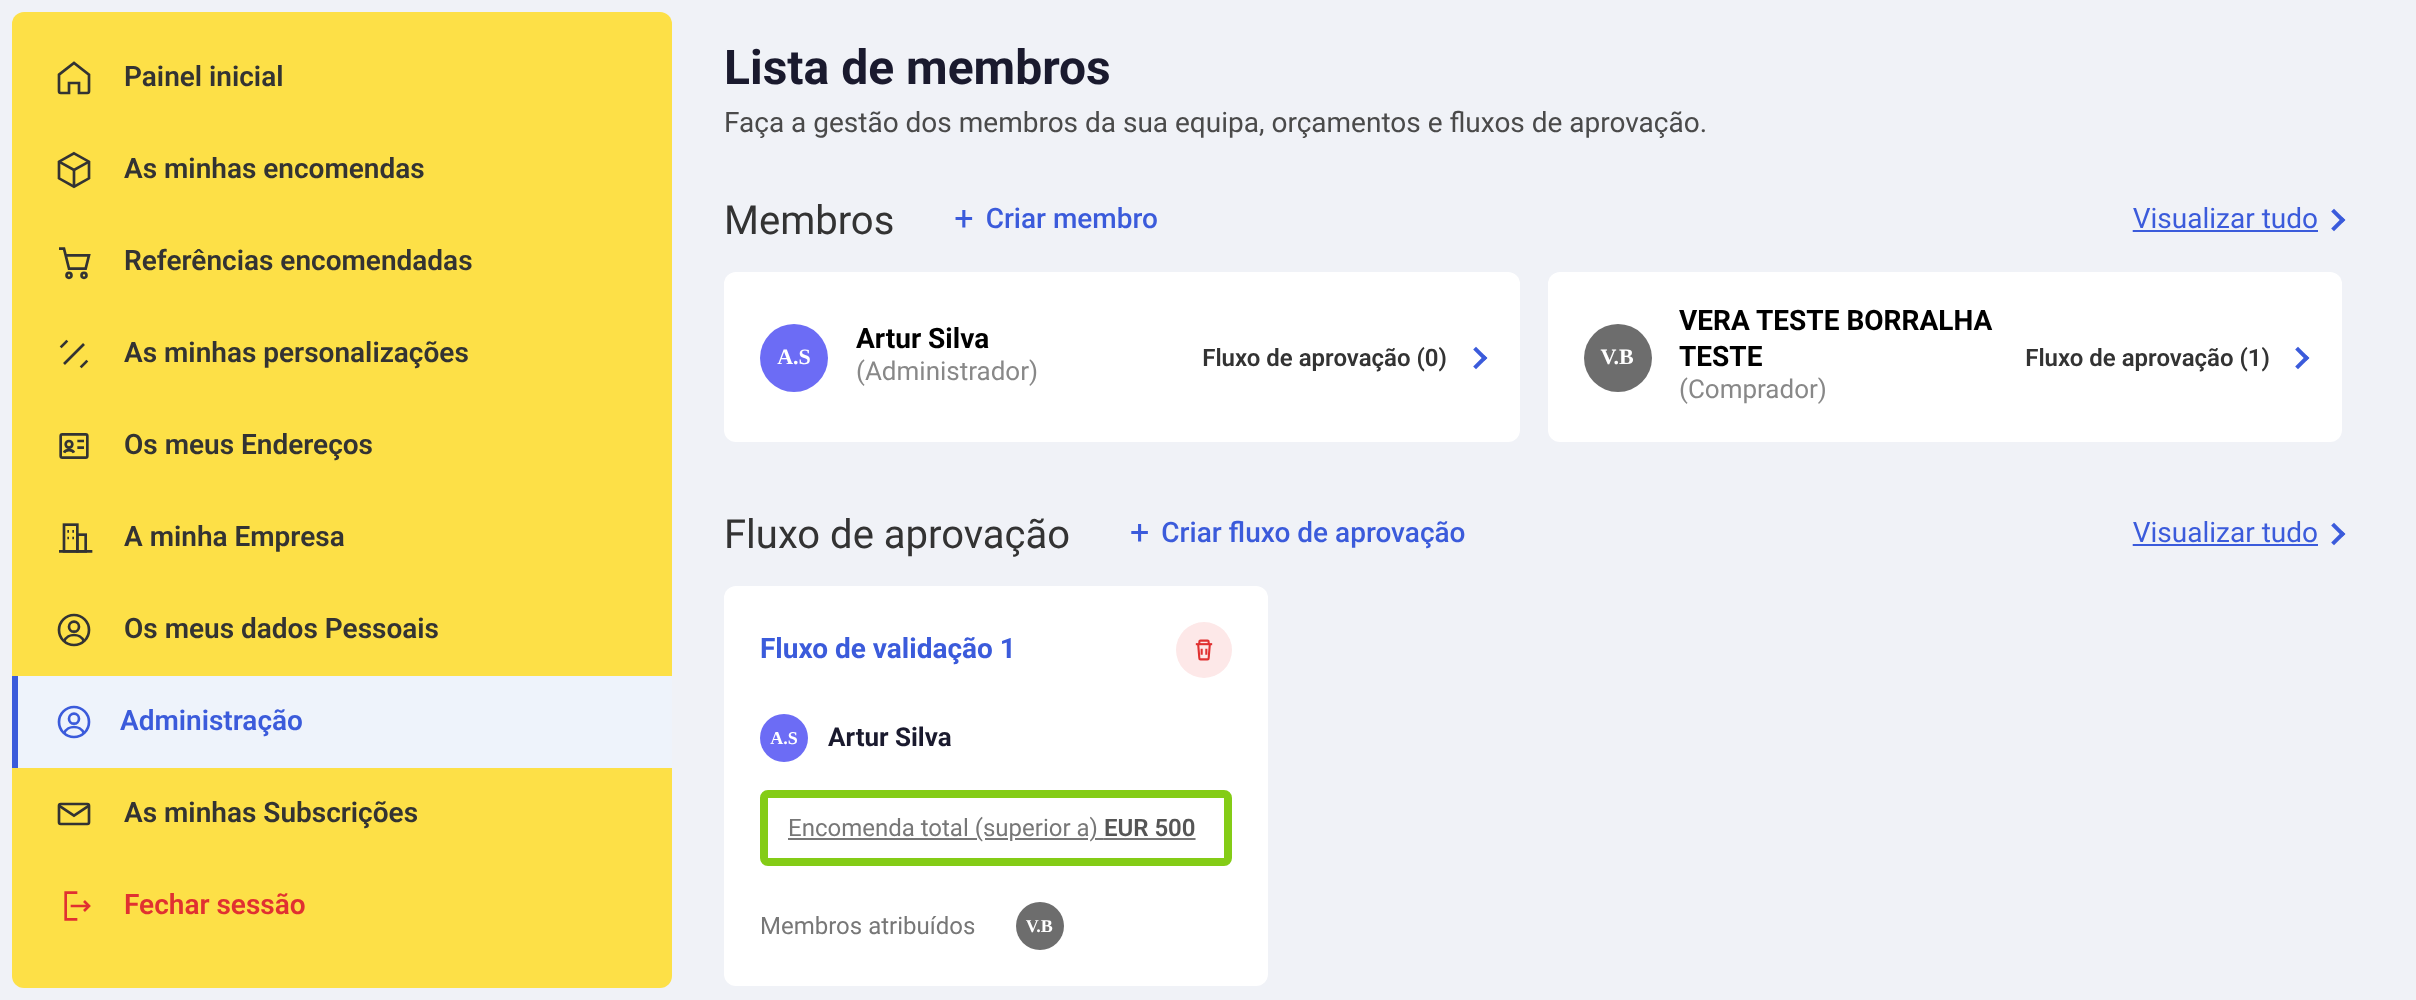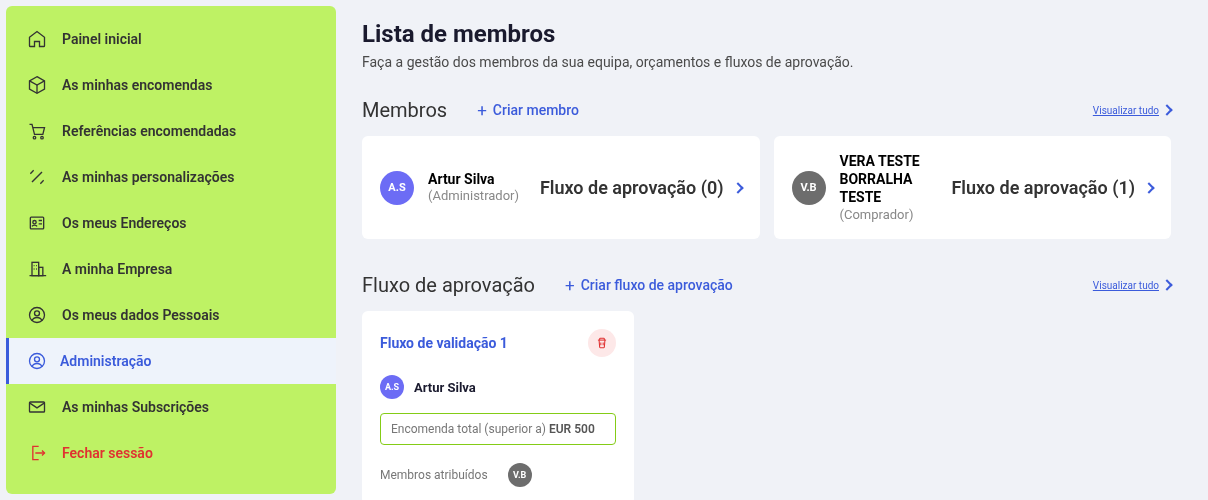--- a/index.html
+++ b/index.html
@@ -1,60 +1,60 @@
 <!DOCTYPE html>
 <html><head>
   <meta charset="utf-8">
   <style>
     * { box-sizing: border-box; margin: 0; padding: 0; }
     body { font-family: -apple-system, BlinkMacSystemFont, 'Segoe UI', Roboto, Arial, sans-serif; background: #f0f2f7; color: #1a1a2e; font-size: 14px; }
     .layout { display: flex; width: 1208px; height: 500px; }
     
     
-    .sidebar { width: 330px; background: #bef264; border-radius: 6px; margin: 6px; padding: 10px 0; overflow-y: auto; }
+    .sidebar { width: 330px; background: #fde047; border-radius: 6px; margin: 6px; padding: 10px 0; overflow-y: auto; }
     .side-item { display: flex; align-items: center; gap: 14px; padding: 12px 20px; cursor: pointer; font-weight: 600; color: #333; }
     .side-item.active { background: #eef3fb; border-left: 3px solid #3b5bdb; color: #3b5bdb; padding-left: 17px; gap: 12px; }
     .side-item.active .side-icon svg { stroke: #3b5bdb; }
     .side-item.danger { color: #e03131; }
     .side-item.danger .side-icon svg { stroke: #e03131; }
     .side-icon { width: 22px; height: 22px; display: flex; align-items: center; justify-content: center; }
     .side-icon svg { width: 20px; height: 20px; stroke: #333; fill: none; stroke-width: 1.6; }
     
     
     .main { flex: 1; padding: 20px 37px 20px 20px; overflow-y: auto; }
     .page-title { font-size: 24px; font-weight: 700; color: #1a1a2e; margin-bottom: 6px; }
     .page-sub { color: #4a4a4a; margin-bottom: 28px; }
     
     .section-head { display: flex; align-items: center; justify-content: space-between; margin-bottom: 14px; }
     .section-left { display: flex; align-items: center; gap: 30px; }
     .section-title { font-size: 20px; font-weight: 400; color: #333; }
     .create-link { display: flex; align-items: center; gap: 6px; color: #3b5bdb; font-weight: 500; cursor: pointer; font-size: 14px; }
     .plus-icon { font-size: 17px; font-weight: 400; }
-    .view-all { display: flex; align-items: center; gap: 4px; color: #3b5bdb; text-decoration: underline; cursor: pointer; font-size: 10px; }
+    .view-all { display: flex; align-items: center; gap: 4px; color: #3b5bdb; text-decoration: underline; cursor: pointer; font-size: 14px; }
     .chevron-r { width: 8px; height: 8px; border-top: 2px solid #3b5bdb; border-right: 2px solid #3b5bdb; transform: rotate(45deg); }
     
     .members-row { display: flex; gap: 14px; margin-bottom: 34px; }
     .member-card { flex: 1; background: #fff; border-radius: 6px; padding: 16px 18px; display: flex; align-items: center; gap: 14px; }
-    .avatar { width: 34px; height: 34px; border-radius: 50%; display: flex; align-items: center; justify-content: center; font-size: 11px; font-weight: 700; color: #fff; flex-shrink: 0; }
+    .avatar { width: 34px; height: 34px; border-radius: 50%; display: flex; align-items: center; justify-content: center; font-size: 11px; font-weight: 700; color: #fff; flex-shrink: 0; font-family: Liberation Serif, serif; }
     .avatar.purple { background: #6c6cf5; }
     .avatar.gray { background: #6d6d6d; }
     .avatar.sm { width: 24px; height: 24px; font-size: 9px; }
     .member-info { flex: 1; line-height: 1.3; }
     .member-name { font-weight: 700; color: #000; font-size: 14px; }
     .member-role { color: #888; font-size: 13px; }
-    .flow-link { display: flex; align-items: center; gap: 10px; color: #333; font-weight: 600; font-size: 18px; cursor: pointer; }
+    .flow-link { display: flex; align-items: center; gap: 10px; color: #333; font-weight: 600; font-size: 12px; cursor: pointer; }
     
     .flow-card { background: #fff; border-radius: 6px; padding: 18px; width: 272px; }
     .flow-top { display: flex; justify-content: space-between; align-items: center; margin-bottom: 18px; }
     .flow-name { color: #3b5bdb; font-weight: 700; font-size: 14px; }
     .del-btn { width: 28px; height: 28px; border-radius: 50%; background: #fde8e8; display: flex; align-items: center; justify-content: center; cursor: pointer; }
     .del-btn svg { width: 14px; height: 14px; stroke: #e03131; fill: none; stroke-width: 1.8; }
     .flow-member { display: flex; align-items: center; gap: 10px; margin-bottom: 14px; }
     .flow-member-name { font-weight: 700; font-size: 13px; }
-    .condition-box { border: 1px solid #84cc16; border-radius: 4px; padding: 8px 10px; font-size: 12px; color: #777; margin-bottom: 18px; }
+    .condition-box { border: 4px solid #84cc16; border-radius: 4px; padding: 8px 10px; font-size: 12px; color: #777; margin-bottom: 18px; text-decoration: underline; }
     .condition-box .bold { color: #555; font-weight: 600; }
     .assigned-row { display: flex; align-items: center; gap: 20px; font-size: 12px; color: #777; }
   </style>
 </head>
 <body>
 
 <div class="layout">
 
   <div class="sidebar">
     <div class="side-item">

